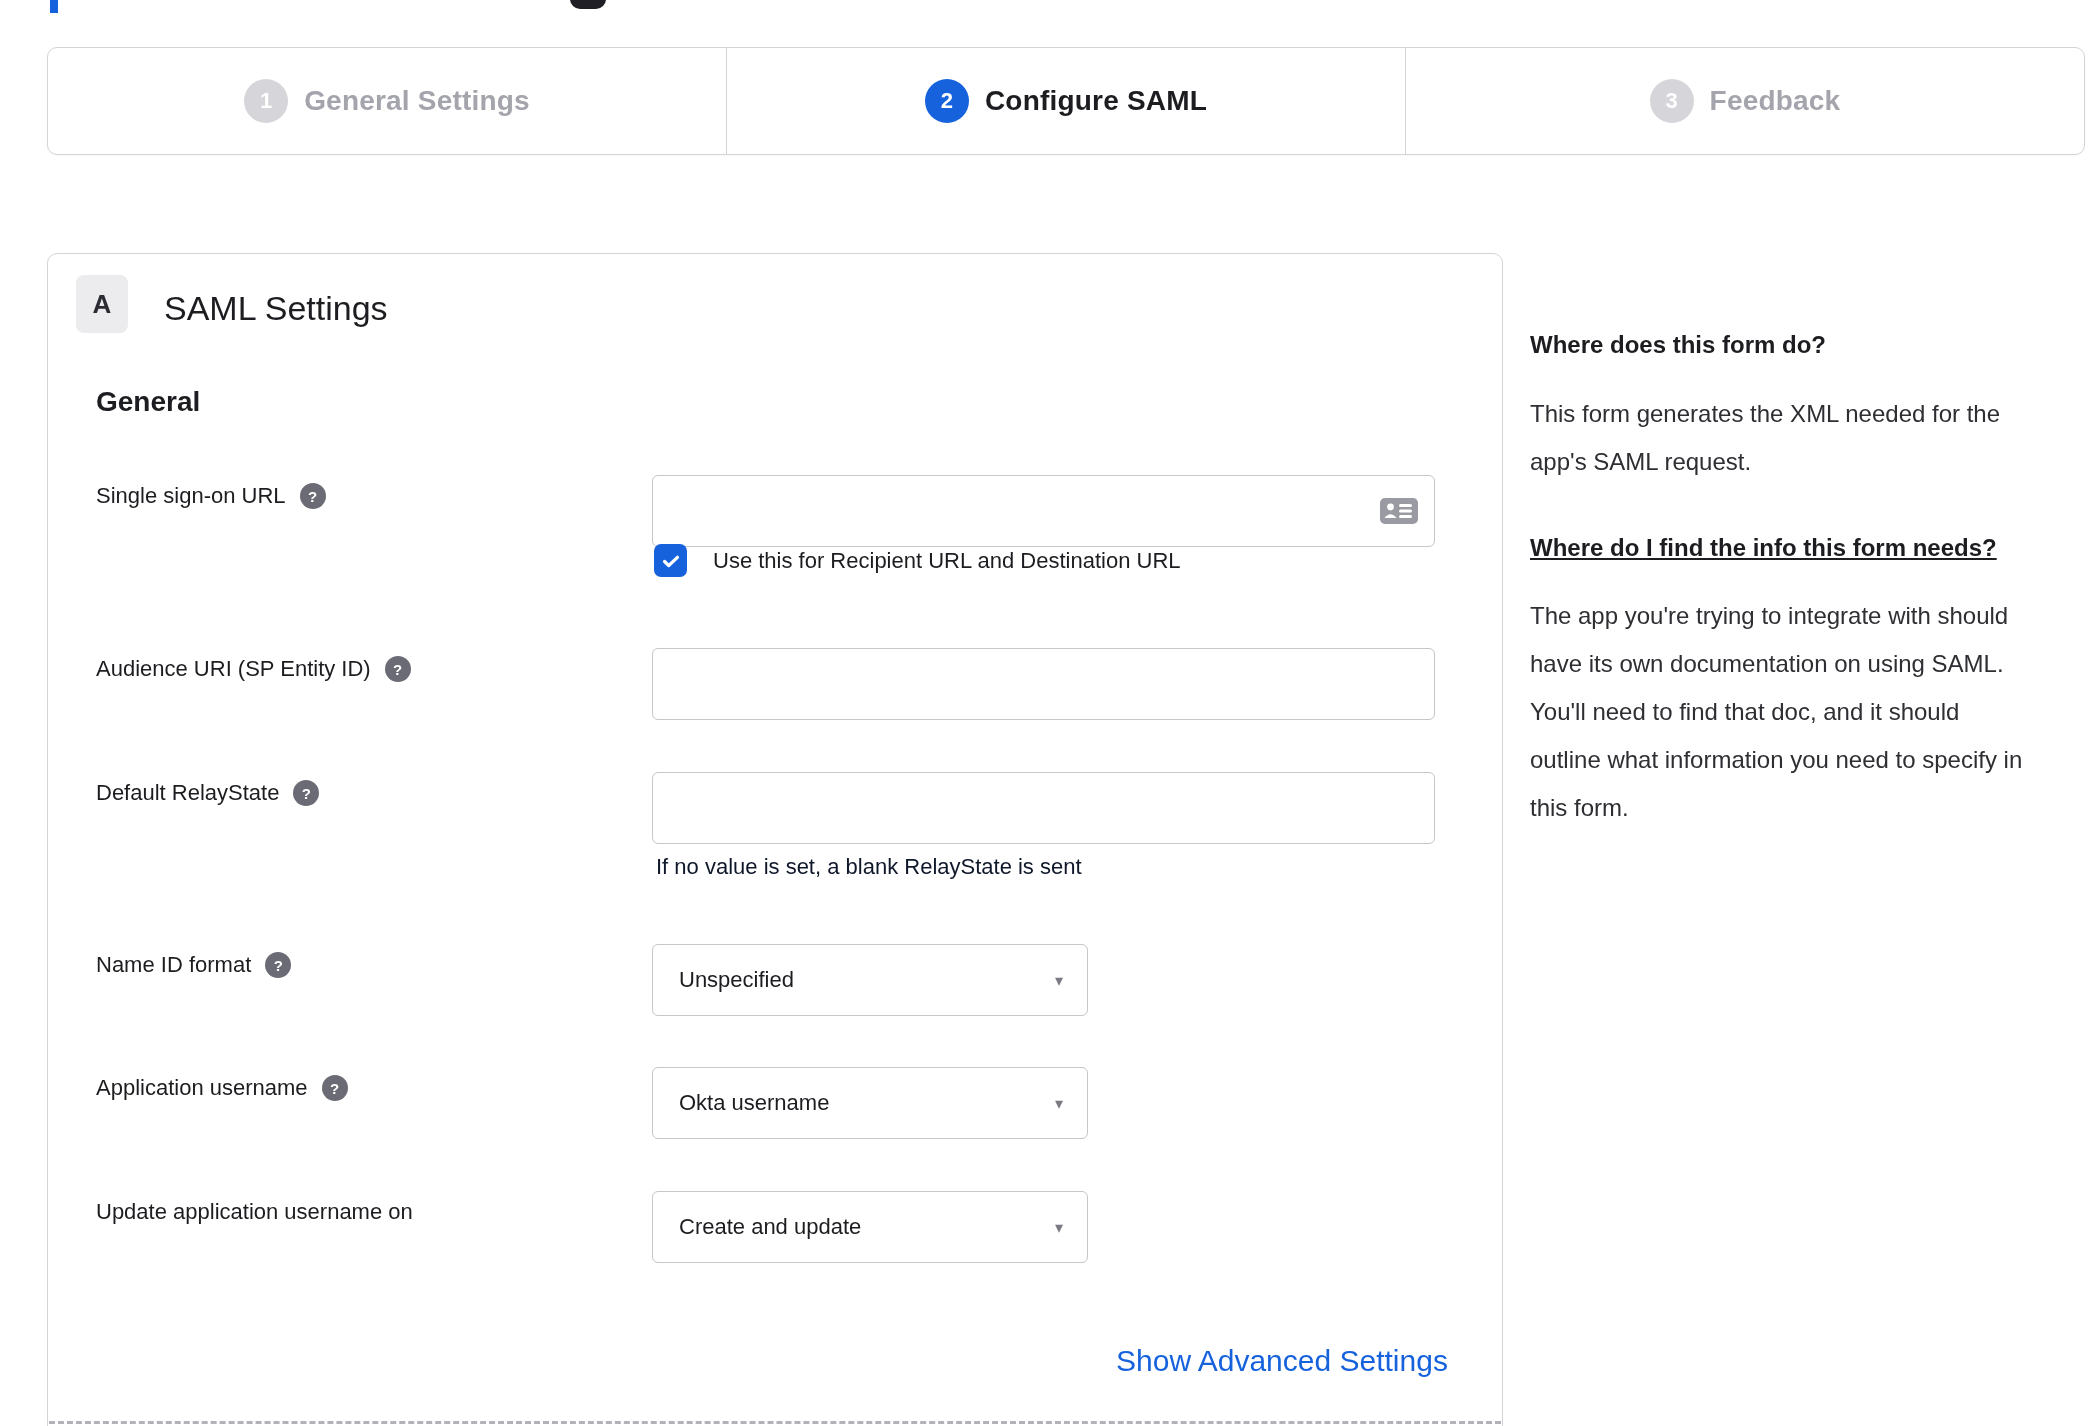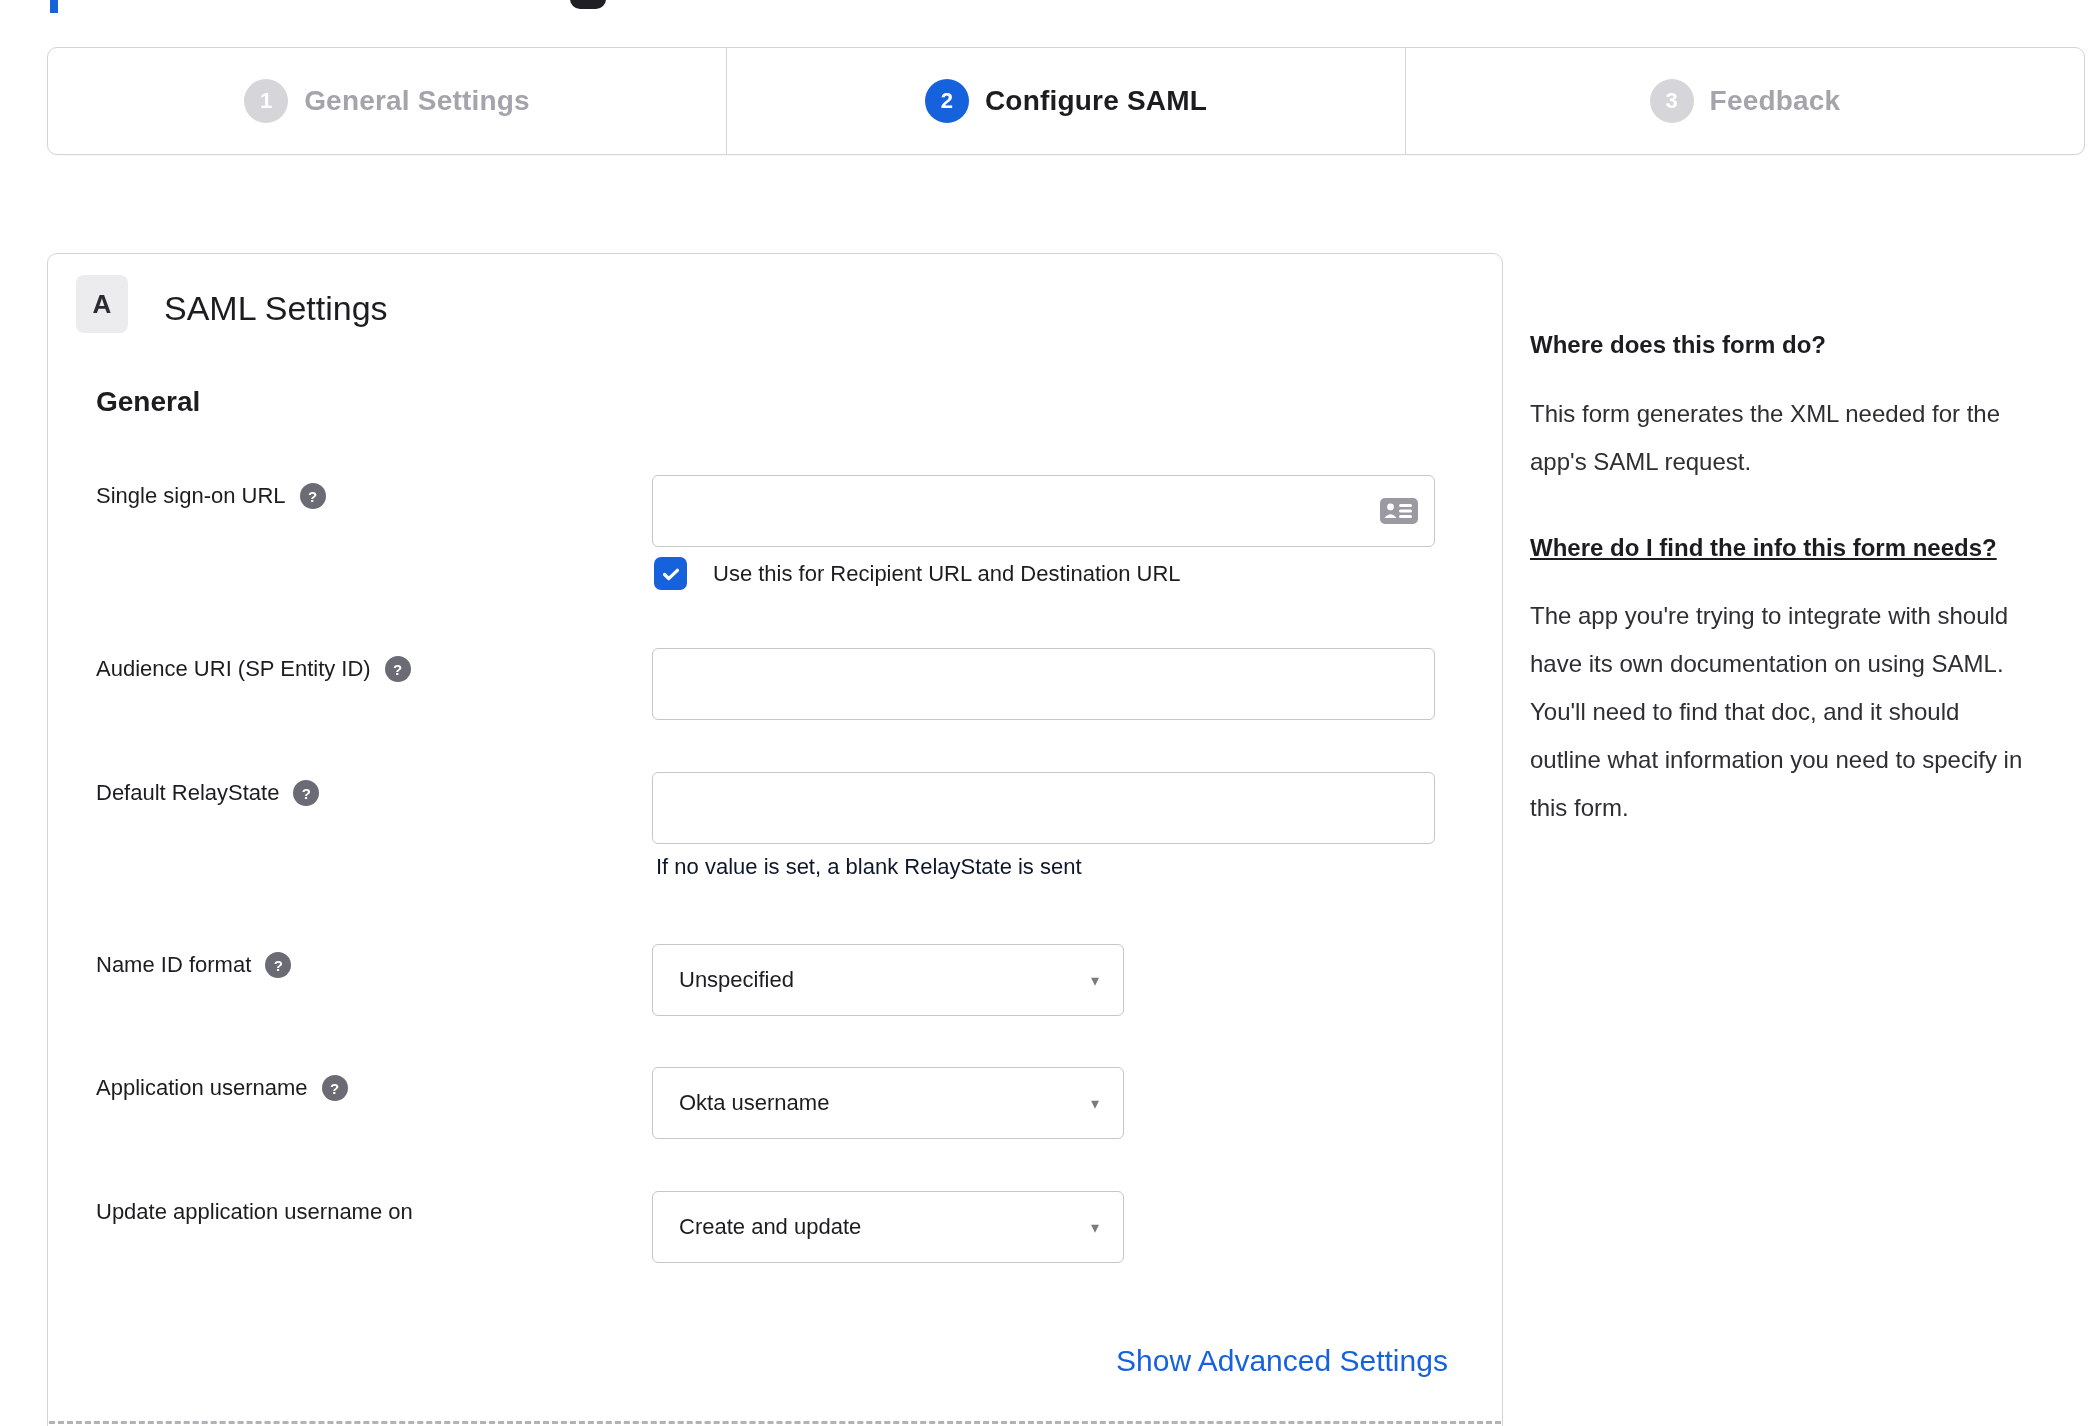--- a/index.html
+++ b/index.html
@@ -34,21 +34,21 @@
   .field-label { font-size:22px; color:#1d1d21; display:flex; align-items:center; gap:14px; }
   .help-icon { width:26px; height:26px; border-radius:50%; background:#6b6b75; color:#fff;
     font-size:15px; font-weight:bold; display:inline-flex; align-items:center; justify-content:center; }
 
   .text-input { width:783px; height:72px; border:1px solid #c6c6cb; border-radius:6px;
     background:#fff; font-size:22px; padding:0 60px 0 24px; color:#1d1d21; outline:none;
     font-family:"Liberation Sans", sans-serif; }
   .input-wrap { left:604px; width:783px; height:72px; }
   .card-icon { position:absolute; right:16px; top:22px; }
 
-  .select-box { left:604px; width:472px; height:72px; border:1px solid #c6c6cb; border-radius:6px;
+  .select-box { left:604px; width:436px; height:72px; border:1px solid #c6c6cb; border-radius:6px;
     background:#fff; display:flex; align-items:center; justify-content:space-between;
     padding:0 24px 0 26px; font-size:22px; color:#1d1d21; cursor:pointer; }
   .caret { color:#7a7a82; font-size:16px; }
 
   .hint { font-size:22px; color:#0f172a; }
 
   .checkbox { width:33px; height:33px; background:#1662dd; border-radius:7px;
     display:flex; align-items:center; justify-content:center; }
   .checkbox-row { left:606px; display:flex; align-items:center; gap:26px; }
   .checkbox-label { font-size:22px; color:#1d1d21; }
@@ -98,21 +98,21 @@
     <input class="text-input" type="text" value="" style="">
     <svg class="card-icon" width="40" height="28" viewBox="0 0 40 28">
       <rect x="1" y="1" width="38" height="26" rx="5" fill="#9a9aa2"></rect>
       <circle cx="11.5" cy="10" r="3.4" fill="#ffffff"></circle>
       <path d="M5.5 21 q6 -7.5 12 0 z" fill="#ffffff"></path>
       <rect x="20" y="7" width="13" height="3" rx="1.5" fill="#ffffff"></rect>
       <rect x="20" y="12.5" width="13" height="3" rx="1.5" fill="#ffffff"></rect>
       <rect x="20" y="18" width="13" height="3" rx="1.5" fill="#ffffff"></rect>
     </svg>
   </div>
-  <div class="abs checkbox-row" style="top:303px;">
+  <div class="abs checkbox-row" style="top:290px;">
     <div class="checkbox">
       <svg width="22" height="22" viewBox="0 0 24 24">
         <path d="M5 12.5l4.5 4.5L19 8" stroke="#ffffff" stroke-width="3.6" fill="none" stroke-linecap="round" stroke-linejoin="round"></path>
       </svg>
     </div>
     <span class="checkbox-label">Use this for Recipient URL and Destination URL</span>
   </div>
 
   <div class="abs field-label" style="left:48px; top:402px;">
     <span>Audience URI (SP Entity ID)</span>

